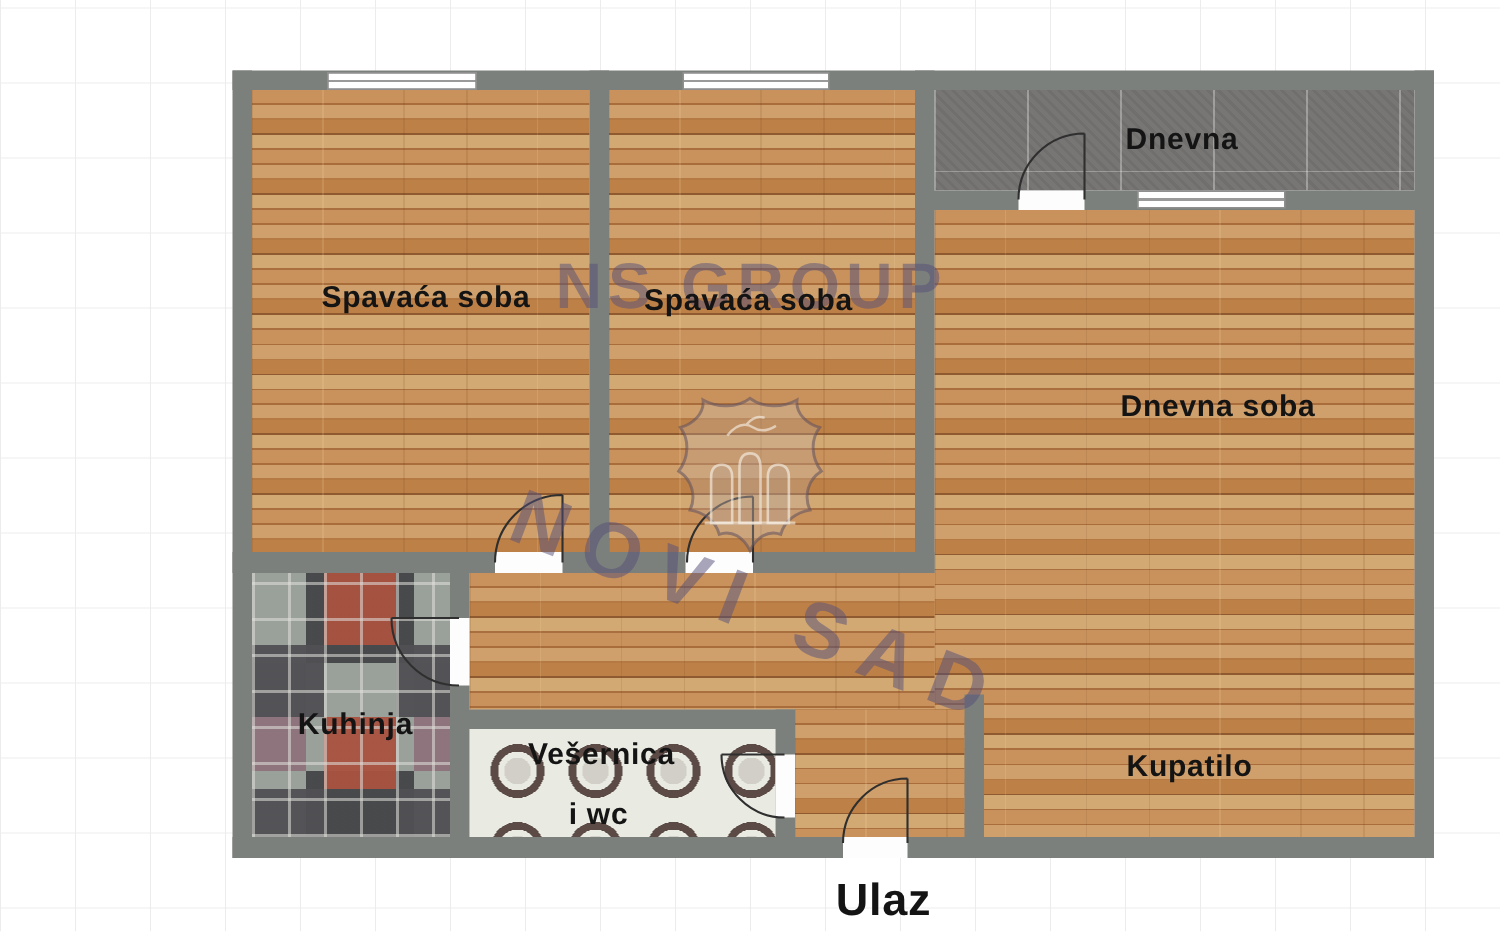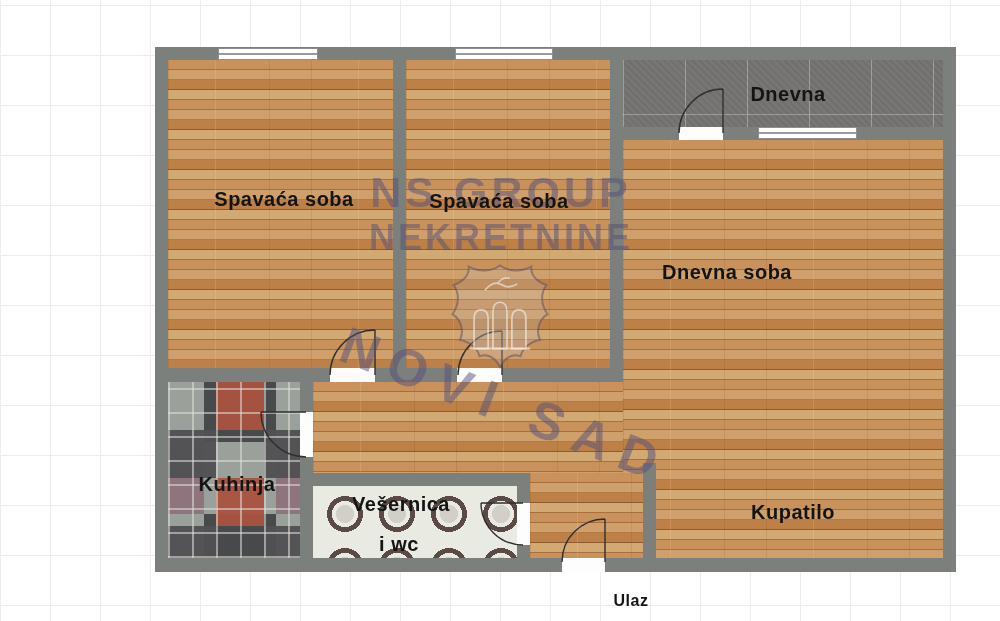--- a/index.html
+++ b/index.html
@@ -61,21 +61,21 @@
     position:absolute;z-index:3;box-sizing:border-box;
     background:linear-gradient(to bottom, #fff 0 42%, #9a9a9a 42% 58%, #fff 58% 100%);
     border:1px solid #8f8f8f;
   }
   
   .room-label{
     position:absolute;z-index:6;transform:translate(-50%,-50%);
     font-weight:bold;font-size:20px;color:var(--label,#141414);white-space:nowrap;
     letter-spacing:0.5px;
   }
-  .entrance-label{font-size:16px;margin-left:42px;}
+  .entrance-label{font-size:30px;}
   
   .wm{
     position:absolute;z-index:5;transform:translate(-50%,-50%);
     font-weight:bold;color:var(--watermark,#55507a);opacity:0.5;white-space:nowrap;
   }
   .wm1{font-size:43px;letter-spacing:4px;}
   .wm2{font-size:36px;letter-spacing:3px;}
   .wm3{font-size:52px;letter-spacing:12px;transform:translate(-50%,-50%) rotate(21deg);}
   #arc-overlay{position:absolute;left:0;top:0;z-index:4;}
   #crest{position:absolute;left:446px;top:262px;z-index:5;}
@@ -123,37 +123,36 @@
       <path d="M375,375 L375,330 M375,330 A45,45 0 0 0 330,375"></path>
       <path d="M502,375 L502,331 M502,331 A44,44 0 0 0 458,375"></path>
       <path d="M723,133 L723,89 M723,89 A44,44 0 0 0 679,133"></path>
       <path d="M306,412 L261,412 M261,412 A45,45 0 0 0 306,457"></path>
       <path d="M523,503 L481,503 M481,503 A42,42 0 0 0 523,545"></path>
       <path d="M605,562 L605,519 M605,519 A43,43 0 0 0 562,562"></path>
     </g>
   </svg>
 
   <div class="wm wm1" style="left:501px;top:192px">NS GROUP</div>
-  <div class="wm wm2" style="left:501px;top:238px">NEKRETNINE</div>
   <div class="wm wm3" style="left:505px;top:405px">NOVI SAD</div>
 
   <svg id="crest" width="108" height="114" viewBox="0 0 100 105">
     <path d="M50,3 C58,9 70,9 79,4 C78,13 86,19 93,21 C87,29 88,40 94,48 C86,53 83,63 87,72 C79,73 71,79 69,87 C61,84 54,89 50,97 C46,89 39,84 31,87 C29,79 21,73 13,72 C17,63 14,53 6,48 C12,40 13,29 7,21 C14,19 22,13 21,4 C30,9 42,9 50,3 Z" fill="rgba(200,180,170,0.30)" stroke="rgba(95,80,95,0.55)" stroke-width="1.8"></path>
     <g stroke="rgba(250,245,235,0.60)" stroke-width="1.6" fill="rgba(175,155,145,0.25)">
       <path d="M26,80 V52 Q26,44 32.5,44 Q39,44 39,52 V80 Z"></path>
       <path d="M43.5,80 V46 Q43.5,37 50,37 Q56.5,37 56.5,46 V80 Z"></path>
       <path d="M61,80 V52 Q61,44 67.5,44 Q74,44 74,52 V80 Z"></path>
     </g>
     <path d="M22,80 H78" stroke="rgba(250,245,235,0.55)" stroke-width="2" fill="none"></path>
     <path d="M36,26 Q44,16 52,21 Q58,25 66,20 M48,19 Q53,13 59,15" stroke="rgba(250,245,235,0.60)" stroke-width="1.5" fill="none"></path>
   </svg>
 
   <div class="room-label" style="left:284px;top:199px">Spavaća soba</div>
   <div class="room-label" style="left:499px;top:201px">Spavaća soba</div>
   <div class="room-label" style="left:788px;top:94px">Dnevna</div>
-  <div class="room-label" style="left:727px;top:272px">Dnevna soba</div>
+  <div class="room-label" style="left:812px;top:272px">Dnevna soba</div>
   <div class="room-label" style="left:237px;top:484px">Kuhinja</div>
   <div class="room-label" style="left:401px;top:504px">Vešernica</div>
   <div class="room-label" style="left:399px;top:544px">i wc</div>
   <div class="room-label" style="left:793px;top:512px">Kupatilo</div>
   <div class="room-label entrance-label" style="left:589px;top:601px">Ulaz</div>
 
 </div>
 
 </body></html>

